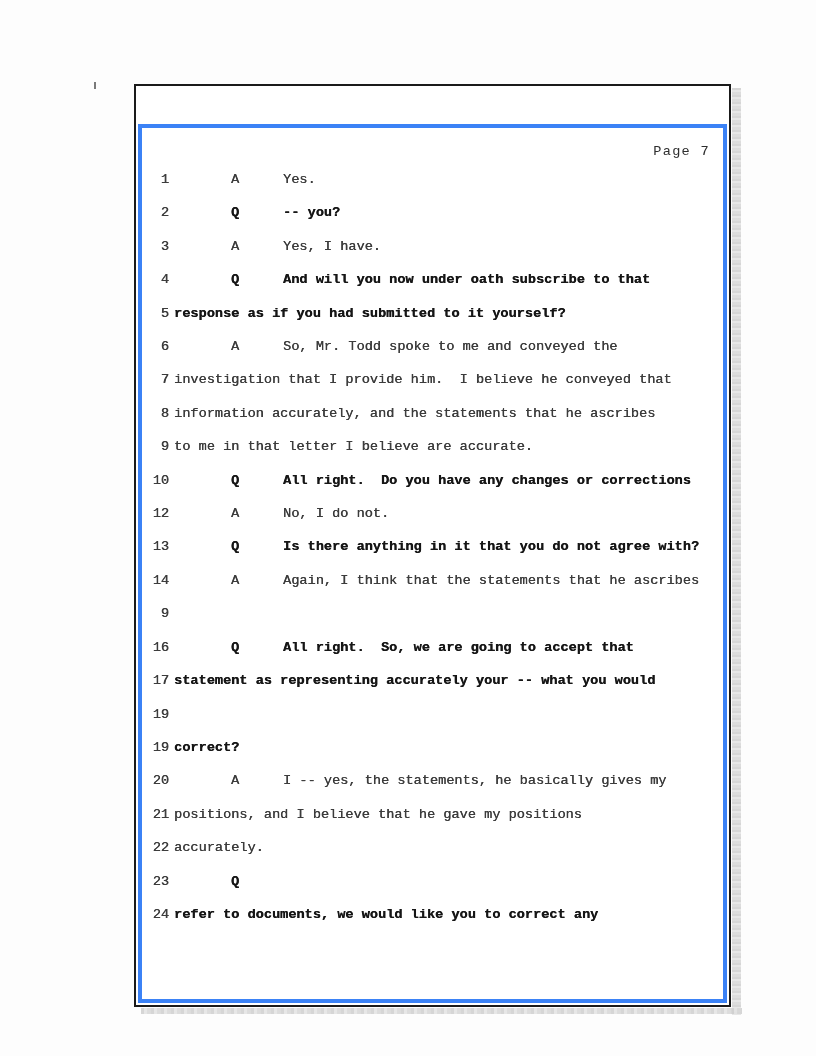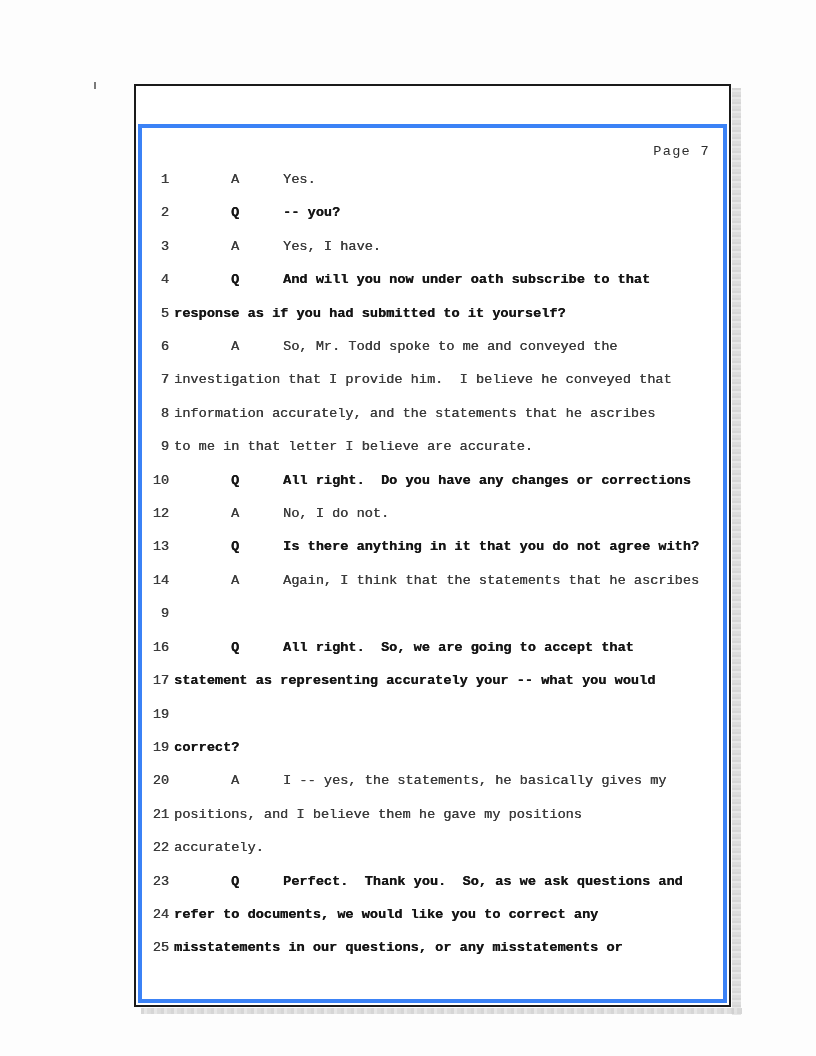--- a/index.html
+++ b/index.html
@@ -205,35 +205,30 @@
             <span class="num">19</span>
             <span class="txt cont">correct?</span>
           </div>
           <div class="line">
             <span class="num">20</span>
             <span class="speaker">A</span>
             <span class="txt stmt">I -- yes, the statements, he basically gives my</span>
           </div>
           <div class="line">
             <span class="num">21</span>
-            <span class="txt cont">positions, and I believe them he gave my positions</span>
+            <span class="txt cont">positions, and I believe that he gave my positions</span>
           </div>
           <div class="line">
             <span class="num">22</span>
             <span class="txt cont">accurately.</span>
           </div>
           <div class="line bold">
             <span class="num">23</span>
             <span class="speaker">Q</span>
-            <span class="txt stmt">Perfect.  Thank you.  So, as we ask questions and</span>
           </div>
           <div class="line bold">
             <span class="num">24</span>
             <span class="txt cont">refer to documents, we would like you to correct any</span>
-          </div>
-          <div class="line bold">
-            <span class="num">25</span>
-            <span class="txt cont">misstatements in our questions, or any misstatements or</span>
           </div>
         </div>
     </div>
   </div>
 </div>
 
 </body></html>

